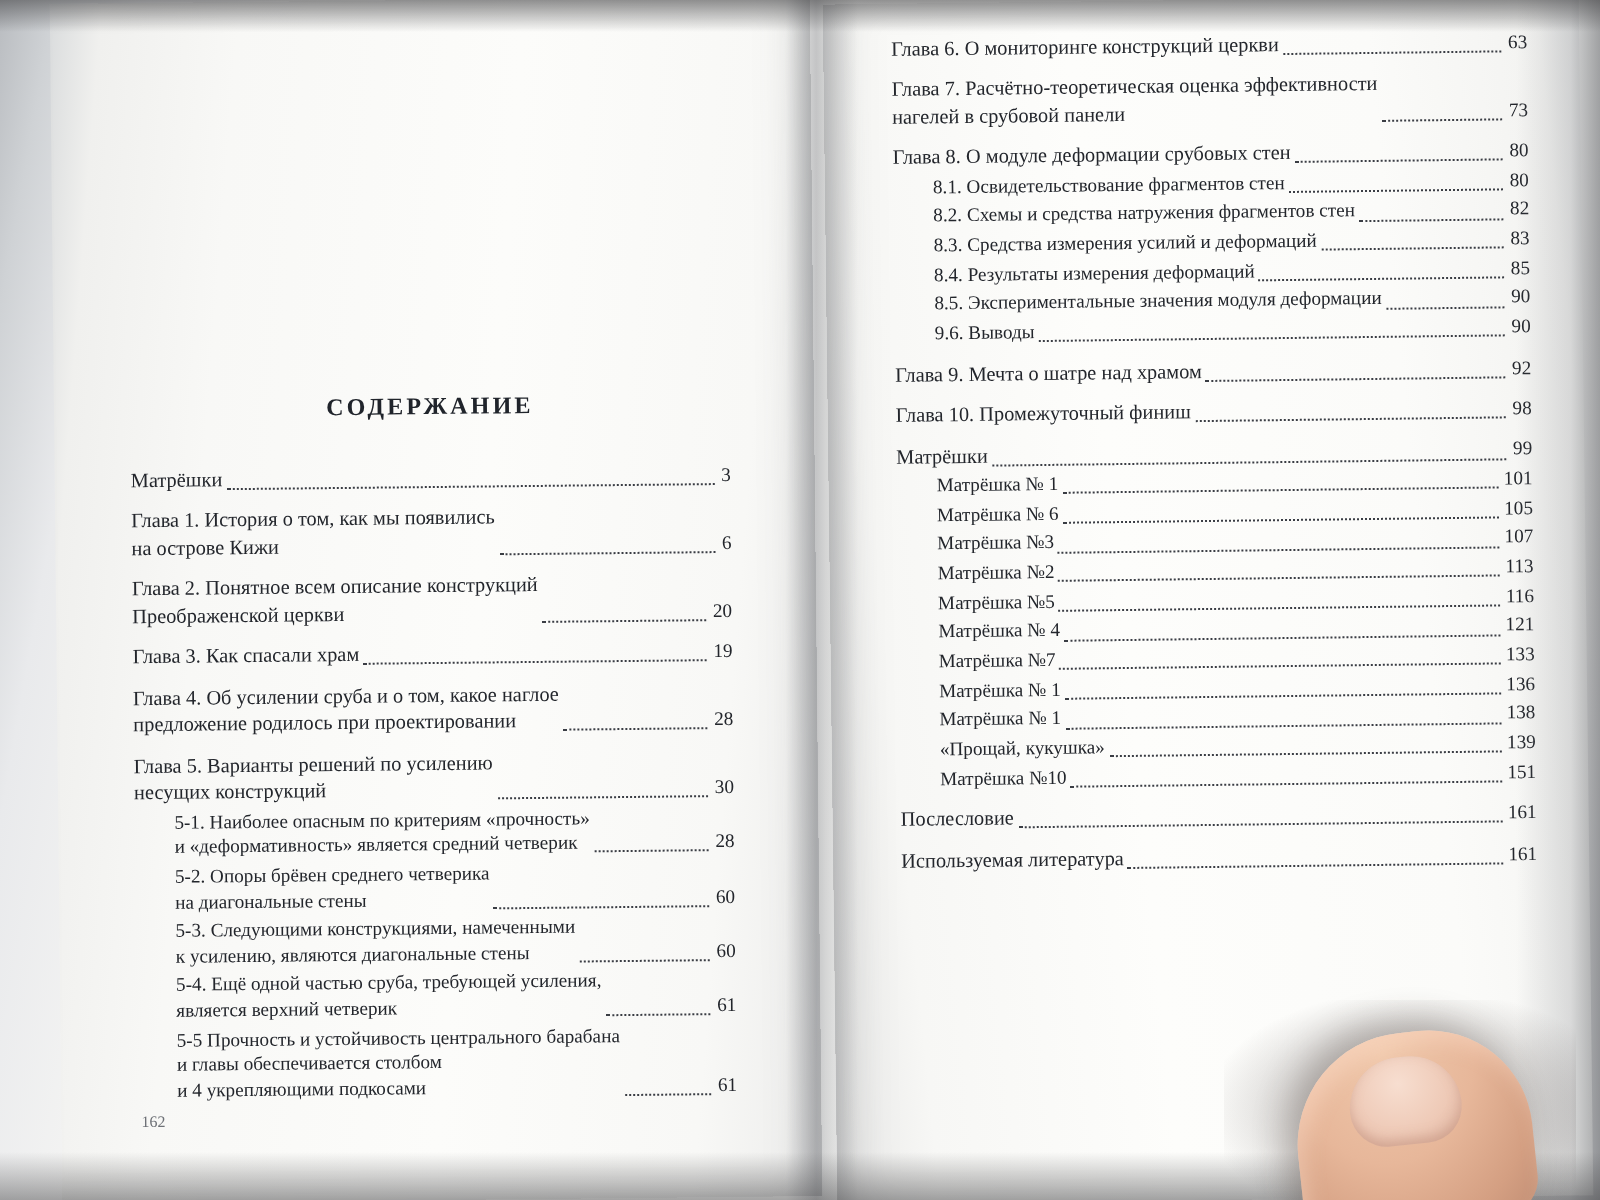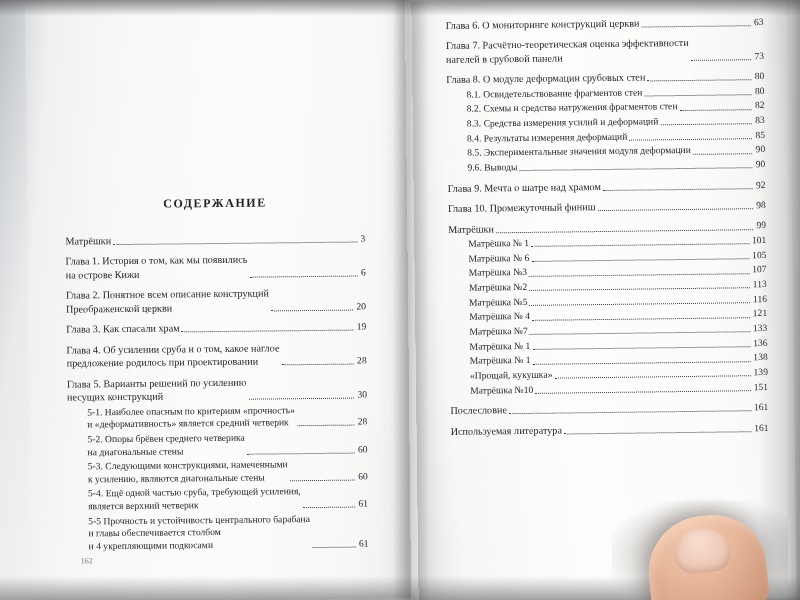--- a/index.html
+++ b/index.html
@@ -113,21 +113,21 @@
   }
   .entry .pg {
     flex: 0 0 auto;
     font-size: 9.6px;
     padding-left: 1px;
   }
   .lvl0 { margin-top: 7px; }
   .lvl1 { margin-left: 20px; margin-top: 2px; font-size: 9.6px; }
   .folio {
     position: absolute;
-    left: 50px;
+    left: 40px;
     bottom: 36px;
     font-size: 8px;
     color: #6d7076;
   }
 
   
   .finger {
     position: absolute;
     left: 648px;
     top: 516px;

